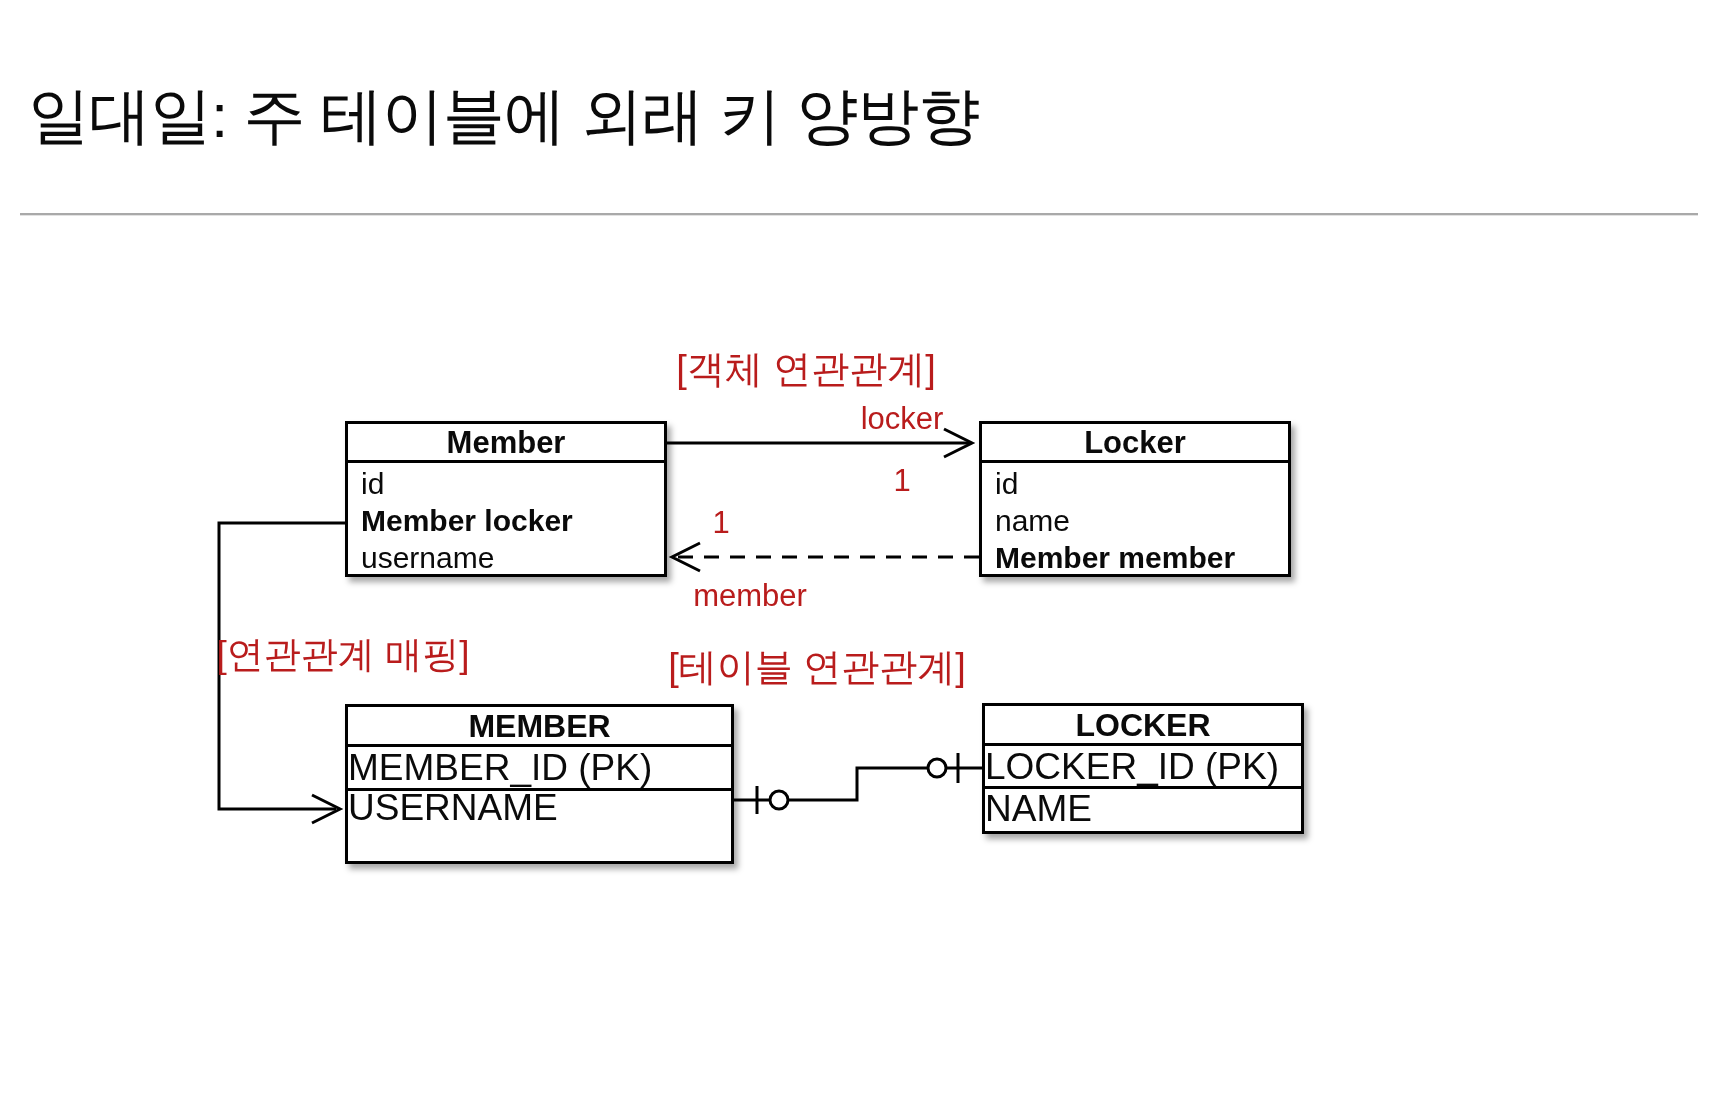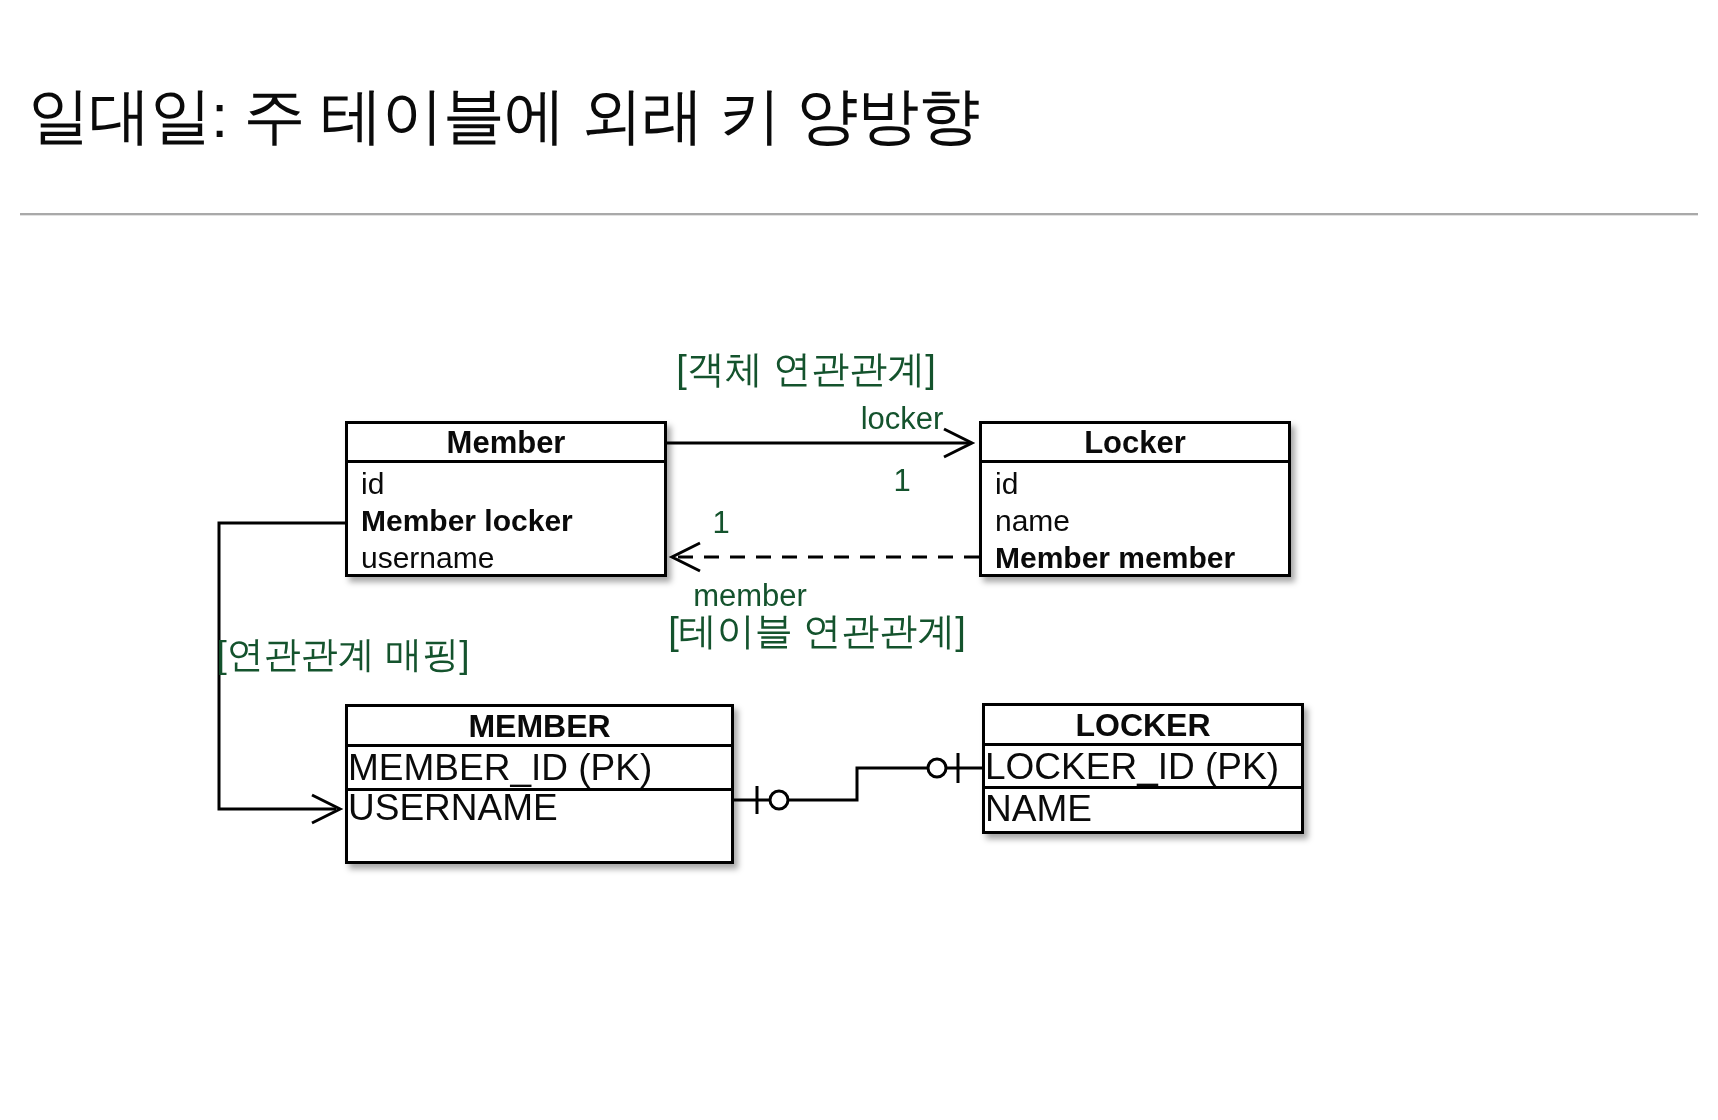--- a/index.html
+++ b/index.html
@@ -39,21 +39,21 @@
     position: absolute;
     left: 0;
     top: 0;
     width: 1718px;
     height: 1120px;
   }
   .diagram-label {
     position: absolute;
     transform: translateX(-50%);
     white-space: nowrap;
-    color: #14532d;
+    color: #b91c1c;
   }
   .lbl-38 { font-size: 38px; }
   .lbl-36 { font-size: 37px; margin-left: 9px; }
   .lbl-31 { font-size: 31px; }
   .entity-box {
     position: absolute;
     background: #ffffff;
     border: 3px solid #000000;
     box-sizing: border-box;
     box-shadow: 4px 5px 6px rgba(0,0,0,0.35);
@@ -130,21 +130,21 @@
       <line x1="958" y1="753" x2="958" y2="783"></line>
     </g>
   </svg>
 
   <div class="diagram-label lbl-38" style="left:806px; top:344px;">[객체 연관관계]</div>
   <div class="diagram-label lbl-31" style="left:902px; top:401px;">locker</div>
   <div class="diagram-label lbl-31" style="left:902px; top:463px;">1</div>
   <div class="diagram-label lbl-31" style="left:721px; top:505px;">1</div>
   <div class="diagram-label lbl-31" style="left:750px; top:578px;">member</div>
   <div class="diagram-label lbl-36" style="left:334px; top:630px;">[연관관계 매핑]</div>
-  <div class="diagram-label lbl-38" style="left:817px; top:606px;">[테이블 연관관계]</div>
+  <div class="diagram-label lbl-38" style="left:817px; top:642px;">[테이블 연관관계]</div>
 
   <div class="entity-box member-class">
     <div class="entity-header class-header">Member</div>
     <div class="entity-body">
       <div class="field">id</div>
       <div class="field bold">Member locker</div>
       <div class="field">username</div>
     </div>
   </div>
 

